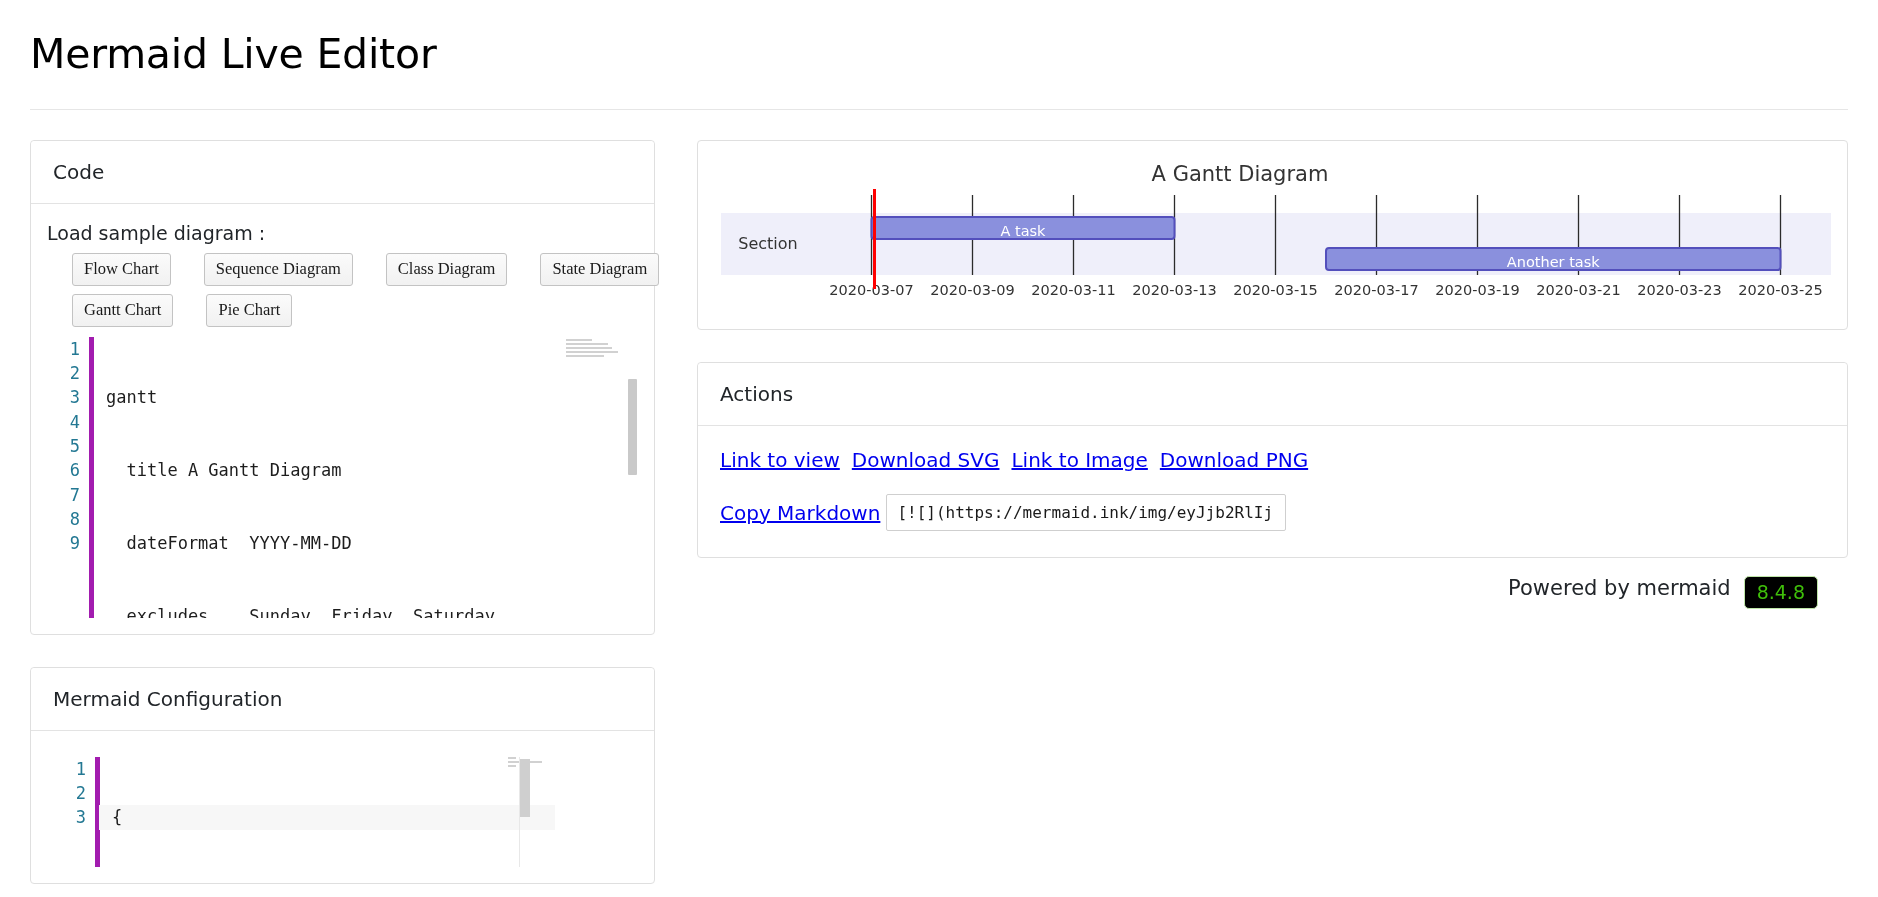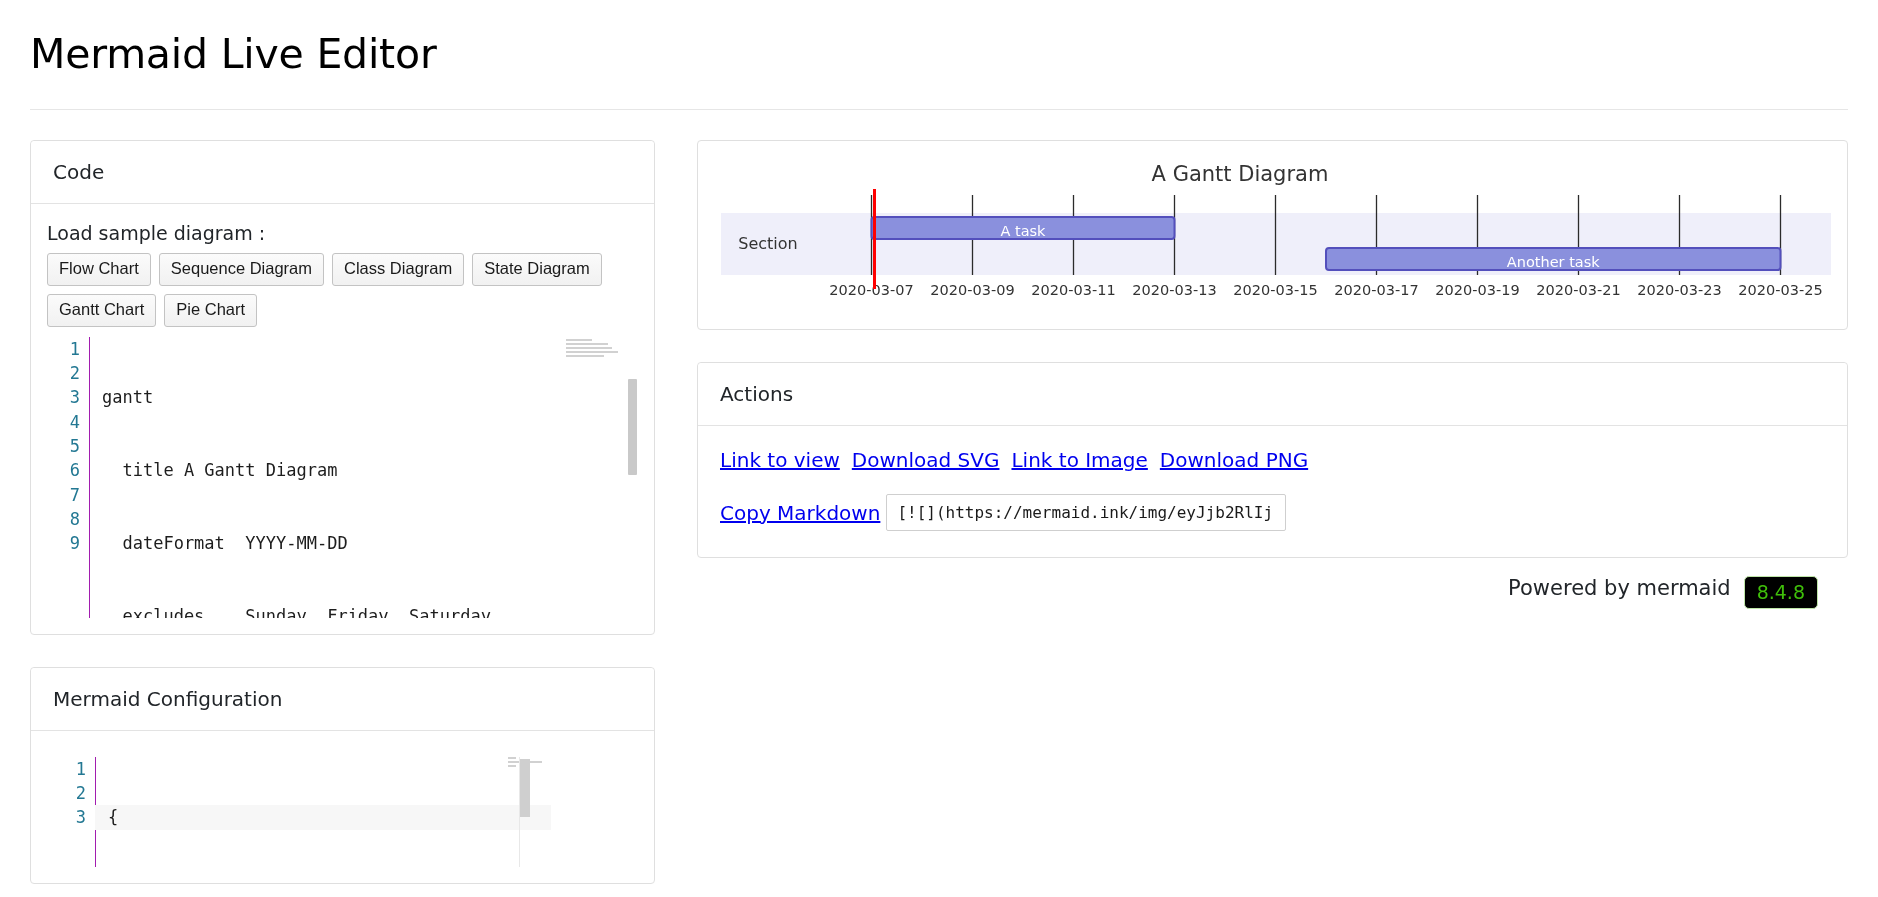--- a/index.html
+++ b/index.html
@@ -58,30 +58,31 @@
   .card-body { padding: 18px 16px 16px 16px; }
 
   
   .samples-label {
     font-size: 19px;
     color: #212529;
     margin: 0 0 9px 0;
   }
   .btn-row { display: flex; gap: 8px; margin-bottom: 8px; }
   .sample-btn {
-    font-family: Liberation Sans, sans-serif;
+    font-family: Liberation Serif, serif;
     font-size: 16.5px;
     color: #1a1a1a;
     background: linear-gradient(#fbfbfb, #f1f1f1);
     border: 1px solid #c3c3c3;
     border-radius: 3px;
     padding: 5px 11px 6px 11px;
     line-height: 1.2;
     cursor: pointer;
     white-space: nowrap;
+    margin-left: 25px;
   }
 
   
   .editor {
     position: relative;
     margin-top: 10px;
     height: 281px;
     background: #ffffff;
     overflow: hidden;
   }
@@ -95,21 +96,21 @@
     width: 42px;
     flex: 0 0 42px;
     text-align: right;
     padding-right: 9px;
     color: #237893;
     user-select: none;
   }
   .code-area {
     flex: 1 1 auto;
     position: relative;
-    border-left: 1px solid #a21caf;
+    border-left: 5px solid #a21caf;
     padding-left: 12px;
     color: #1d1d1d;
     white-space: pre;
   }
   .code-line { height: 24.3px; }
   .minimap {
     position: absolute;
     top: 2px; right: 14px;
     width: 58px; height: 28px;
     opacity: 0.45;

